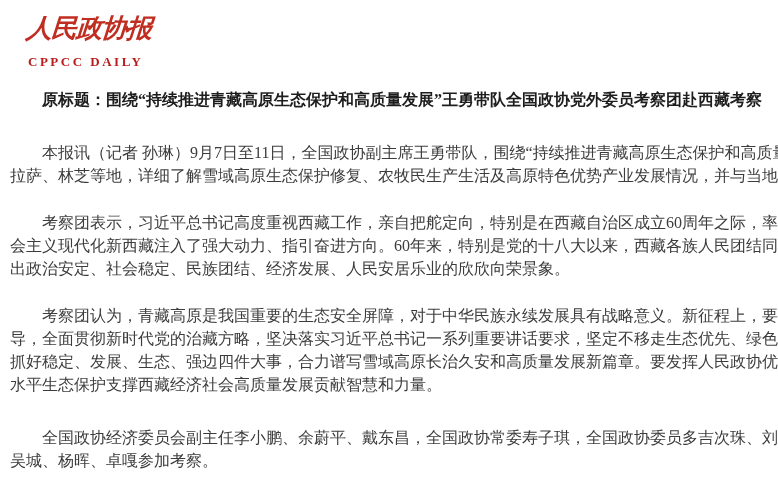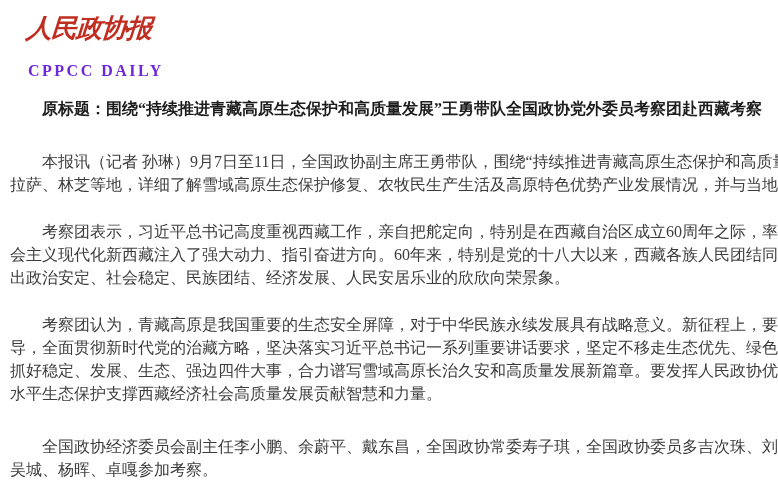--- a/index.html
+++ b/index.html
@@ -24,26 +24,26 @@
     color: #c02d21;
     font-size: 26px;
     line-height: 34px;
     font-weight: bold;
     font-style: italic;
     letter-spacing: -1px;
     transform: skewX(-4deg);
     transform-origin: left bottom;
   }
   .logo-sub {
-    color: #6d28d9;
-    font-size: 16px;
+    color: #b91c1c;
+    font-size: 13px;
     line-height: 16px;
     font-weight: bold;
     letter-spacing: 2.5px;
-    margin: 17px 0 0 3px;
+    margin: 8px 0 0 3px;
     font-family: "Liberation Serif", serif;
   }
   
   .content {
     padding: 18px 0 0 10px;
     width: 1100px; 
     color: #3c3c3c;
   }
   .title {
     font-size: 16px;

